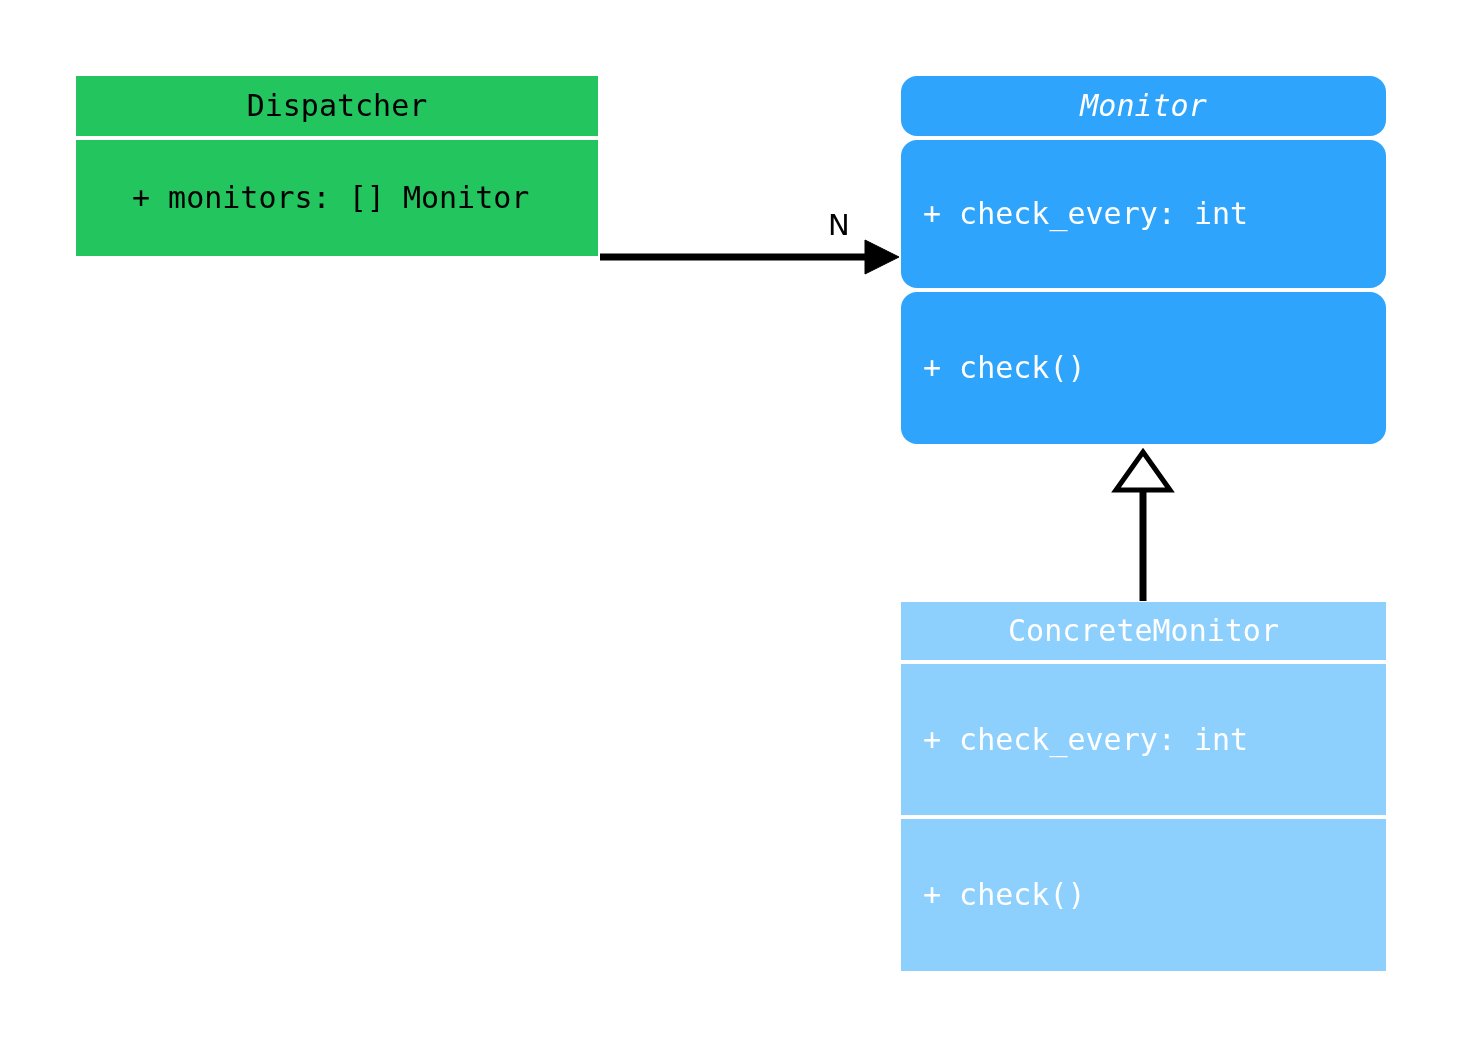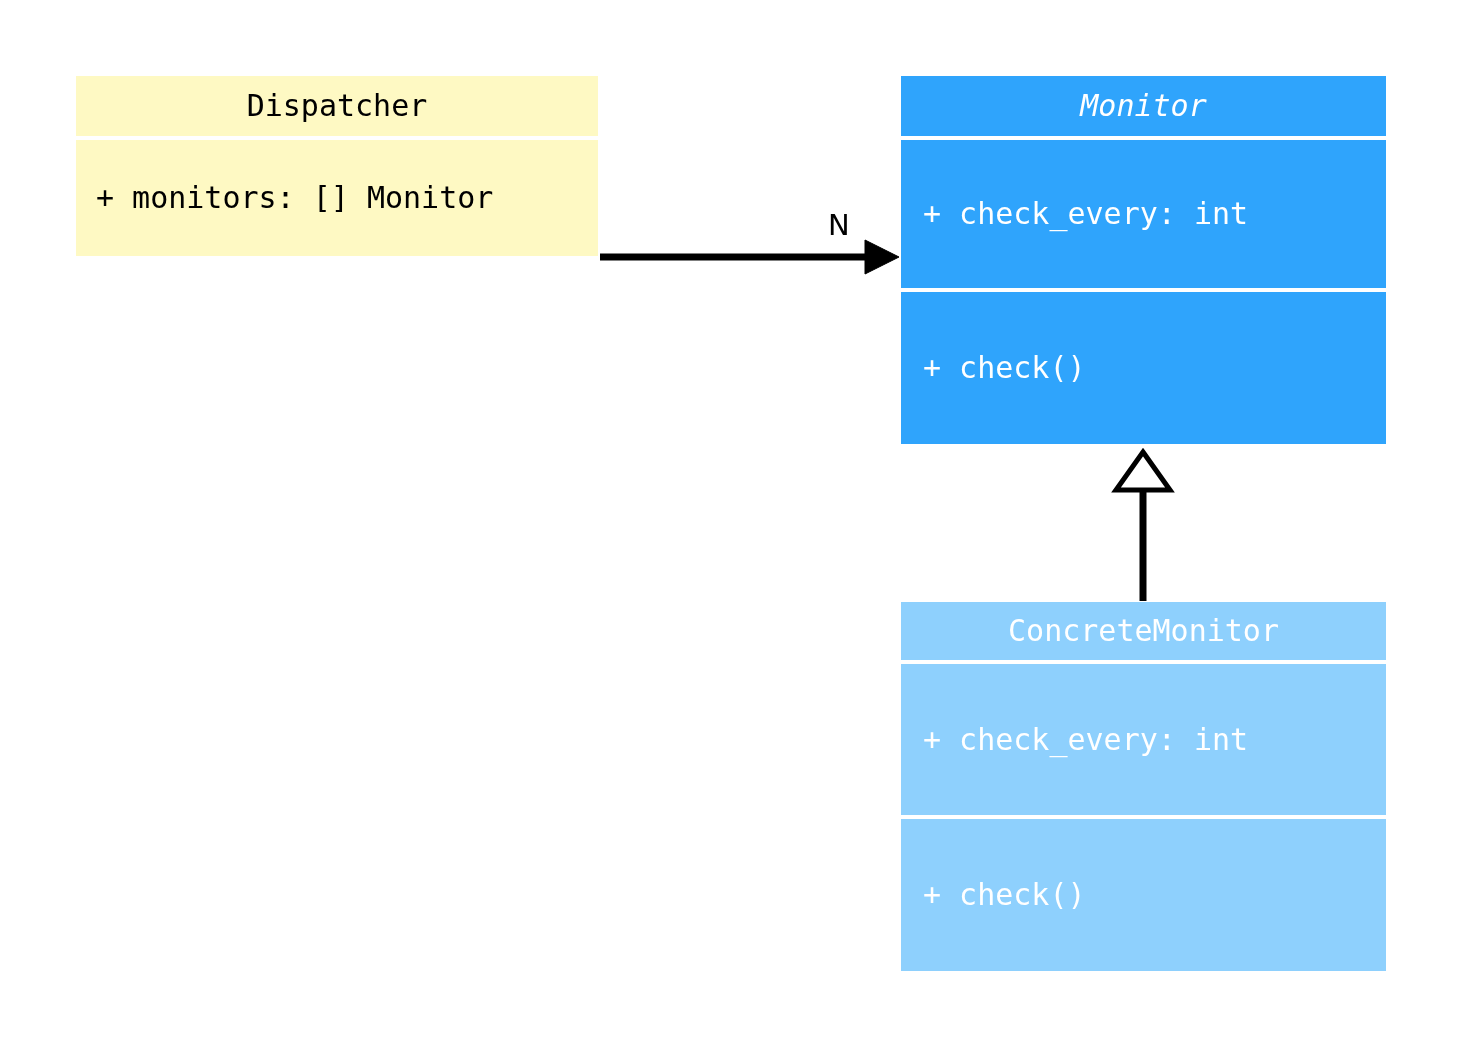--- a/index.html
+++ b/index.html
@@ -45,44 +45,45 @@
     white-space: pre;
   }
 
   
   #dispatcher {
     left: 76px;
     top: 76px;
     width: 522px;
     height: 369px;
   }
-  #dispatcher .uml-compartment { background: #fef9c3; }
+  #dispatcher .uml-compartment { background: #22c55e; }
   #dispatcher .uml-title {
     color: #000000;
     font-size: 30px;
     line-height: 34px;
   }
   #dispatcher .uml-members {
     color: #000000;
     font-size: 30px;
     line-height: 34px;
     padding-left: 20px;
+    margin-left: 36px;
   }
   #dispatcher-title-comp   { top: 0px;   height: 60px; }
   #dispatcher-attrs-comp   { top: 64px;  height: 116px; }
   #dispatcher-methods-comp { top: 184px; height: 185px; }
 
   
   #monitor {
     left: 901px;
     top: 76px;
     width: 485px;
     height: 368px;
   }
-  #monitor .uml-compartment { background: #2fa4fc; }
+  #monitor .uml-compartment { background: #2fa4fc; border-radius: 16px; }
   #monitor .uml-title {
     color: #ffffff;
     font-size: 30px;
     line-height: 34px;
     font-style: italic;
   }
   #monitor .uml-members {
     color: #ffffff;
     font-size: 30px;
     line-height: 34px;

